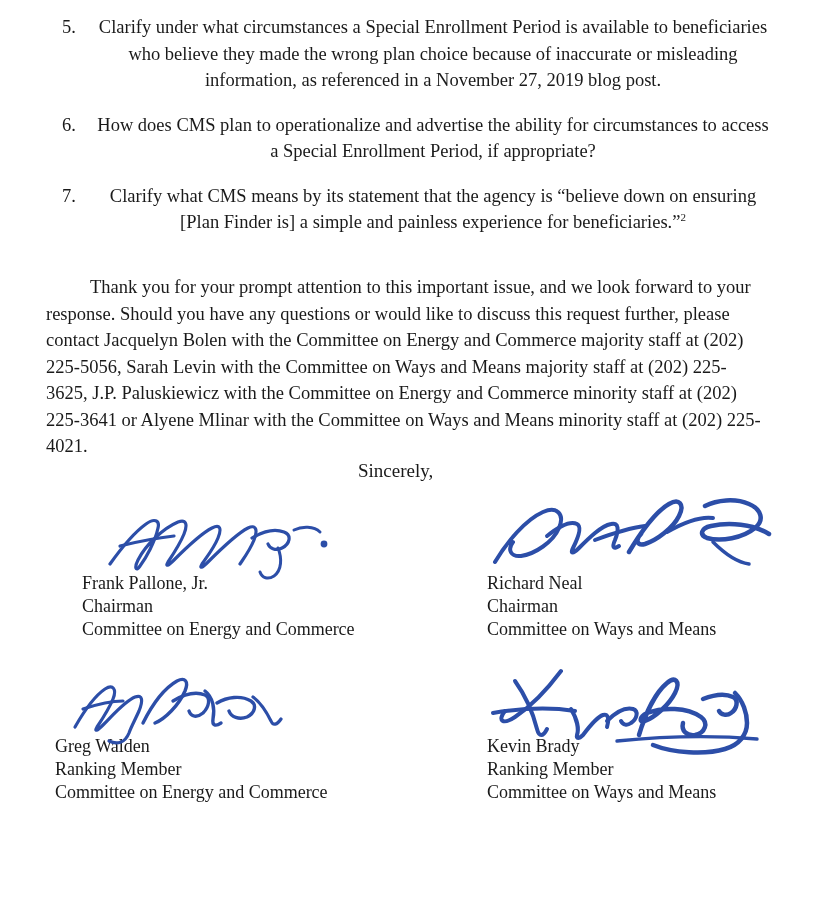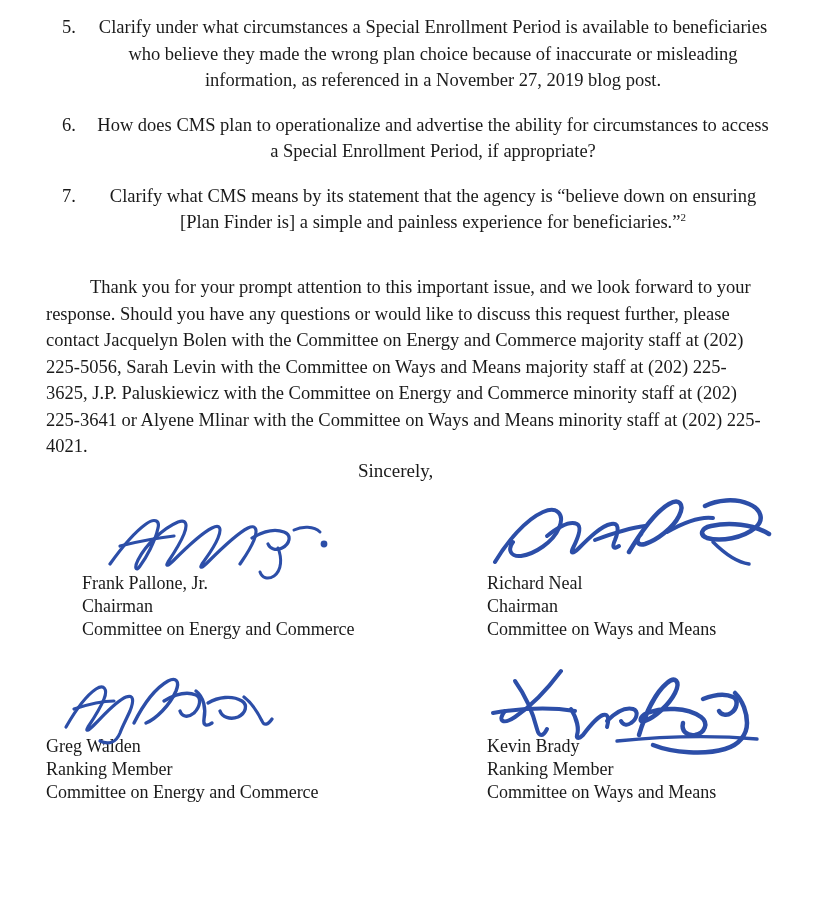--- a/index.html
+++ b/index.html
@@ -86,21 +86,21 @@
     white-space: nowrap;
   }
   .sig-art {
     position: absolute;
     pointer-events: none;
   }
   .sig-art svg { display: block; overflow: visible; }
 
   #sig-pallone  { left: 62px;  top: 572px; margin-left: 20px; }
   #sig-neal     { left: 487px; top: 572px; }
-  #sig-walden   { left: 46px;  top: 735px; }
+  #sig-walden   { left: 55px;  top: 735px; }
   #sig-brady    { left: 487px; top: 735px; }
 
   #art-pallone  { left: 20px;  top: -70px; }
   #art-neal     { left: -10px; top: -82px; }
   #art-walden   { left: 10px;  top: -62px; }
   #art-brady    { left: -30px; top: -70px; }
 
   .ink { fill: none; stroke: #2c4ea8; stroke-linecap: round; stroke-linejoin: round; }
 </style>
 </head>

